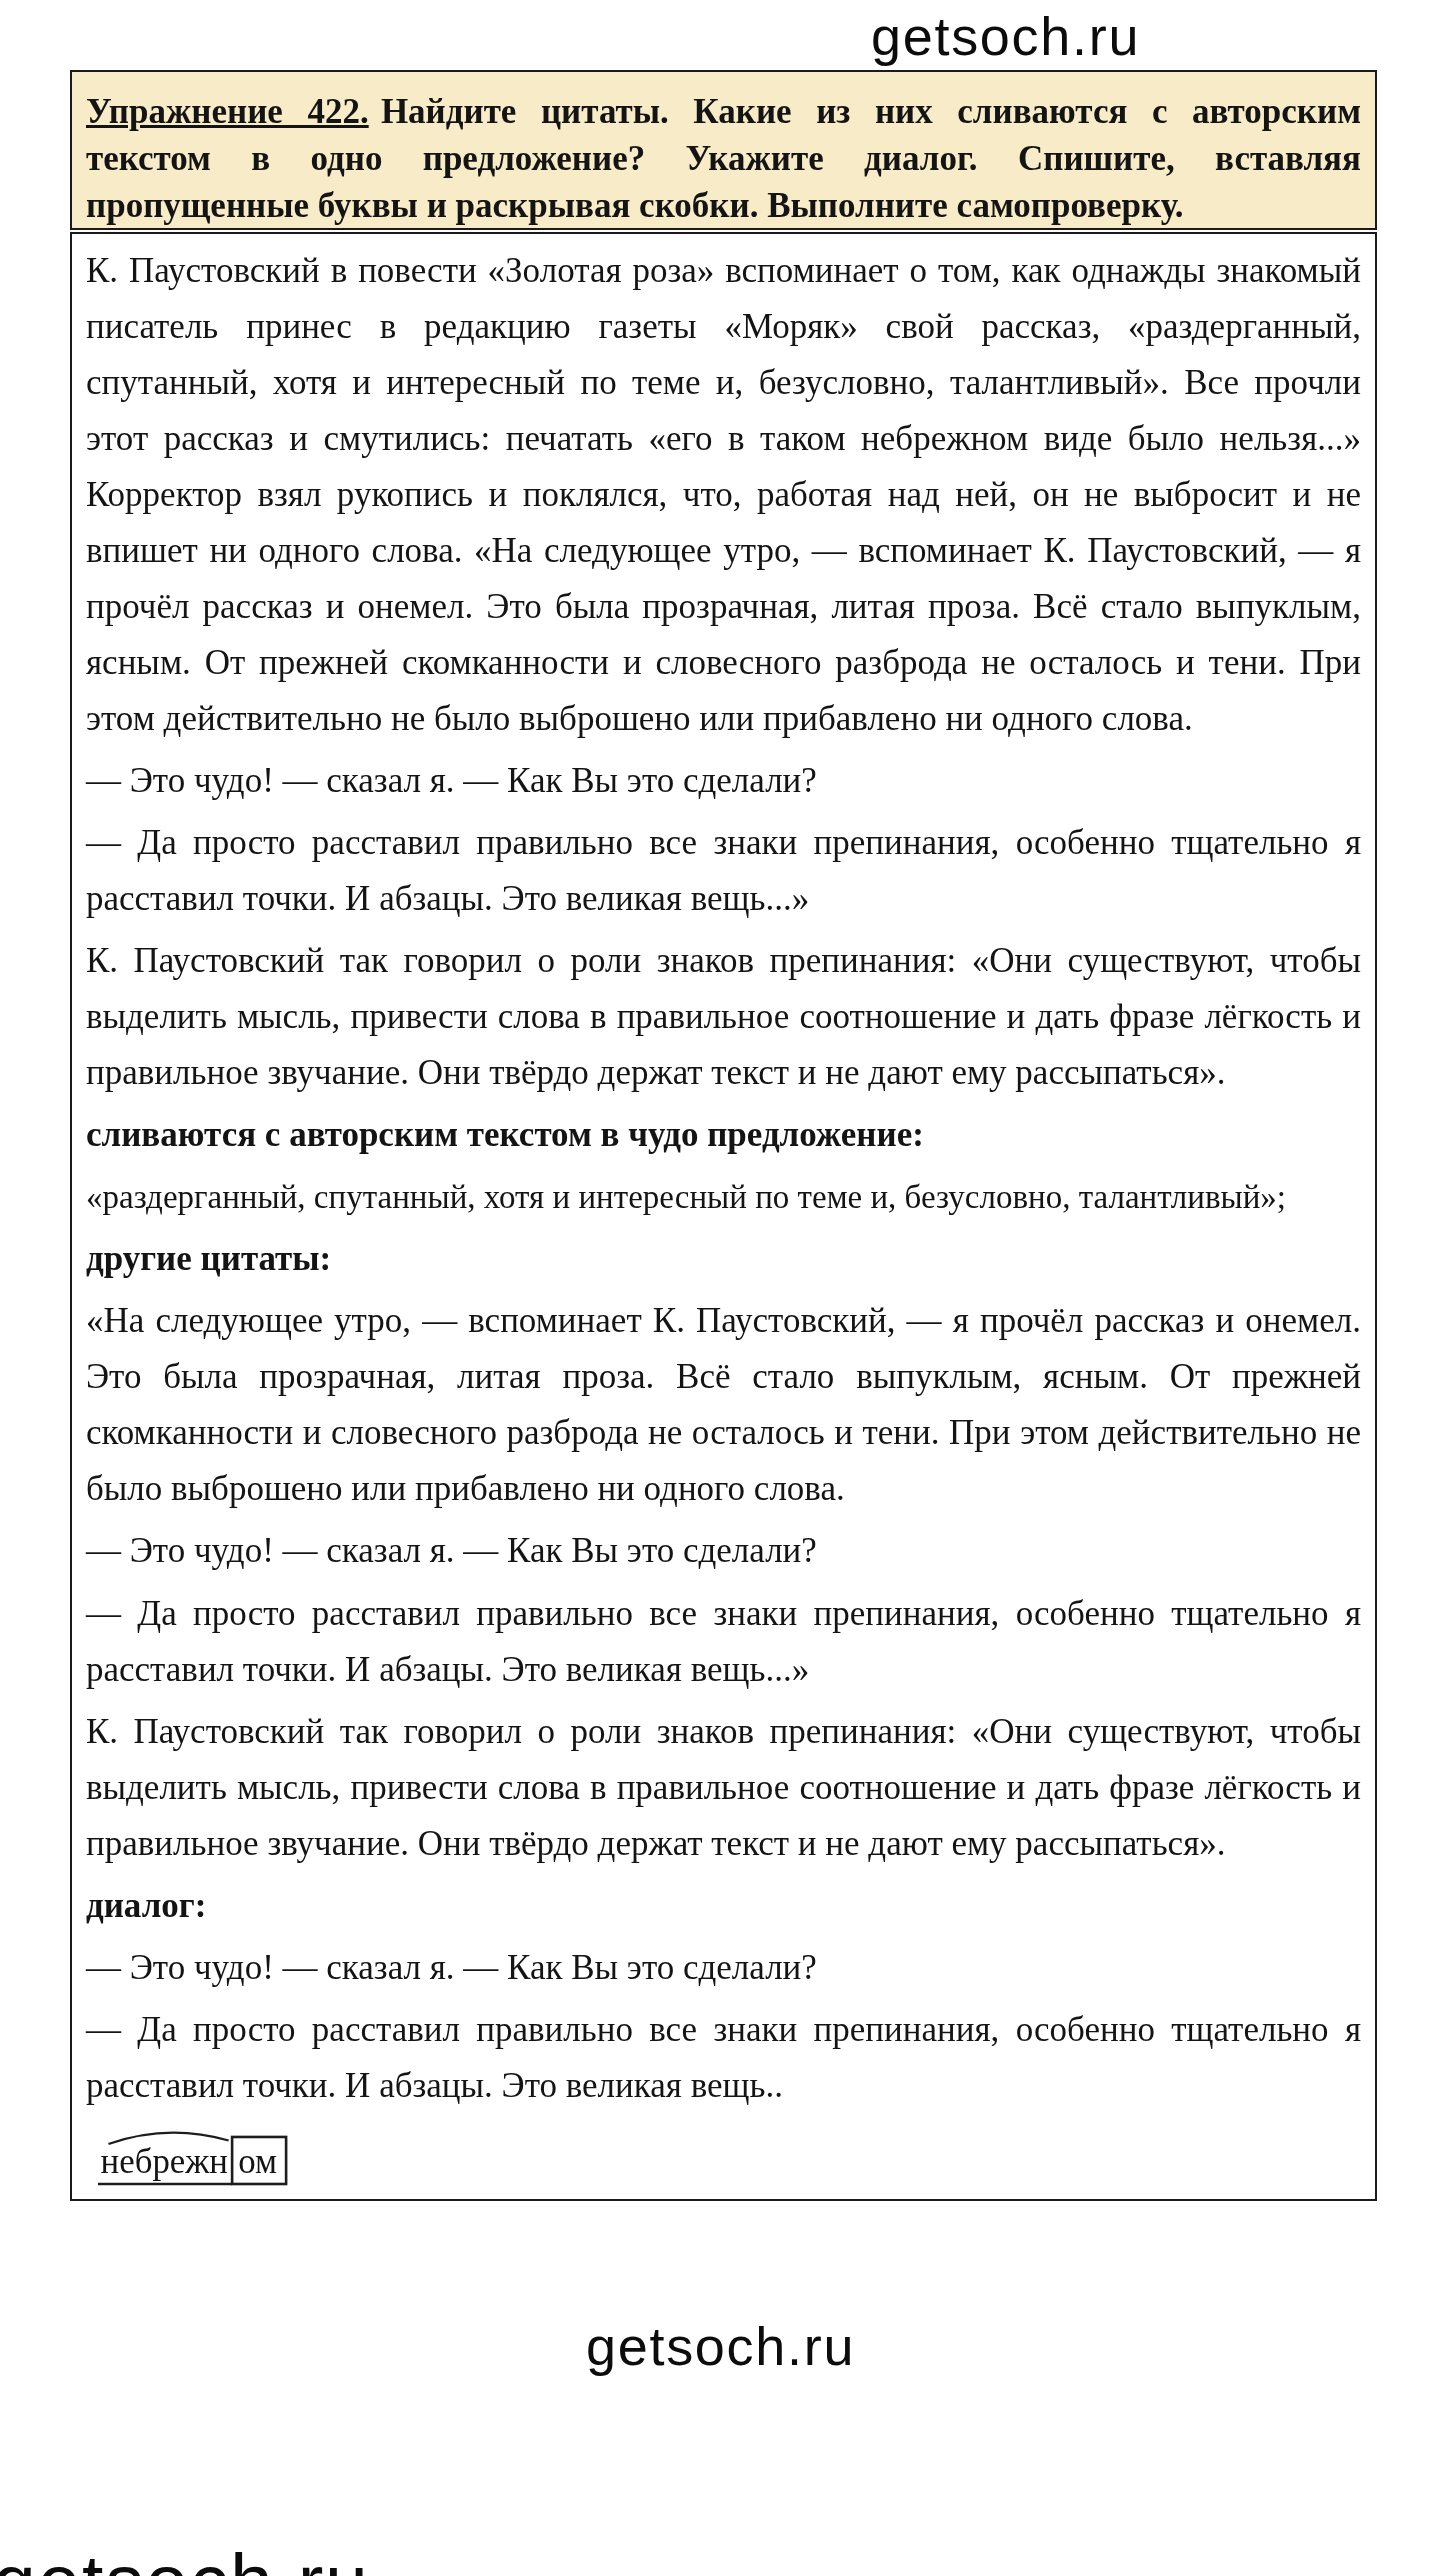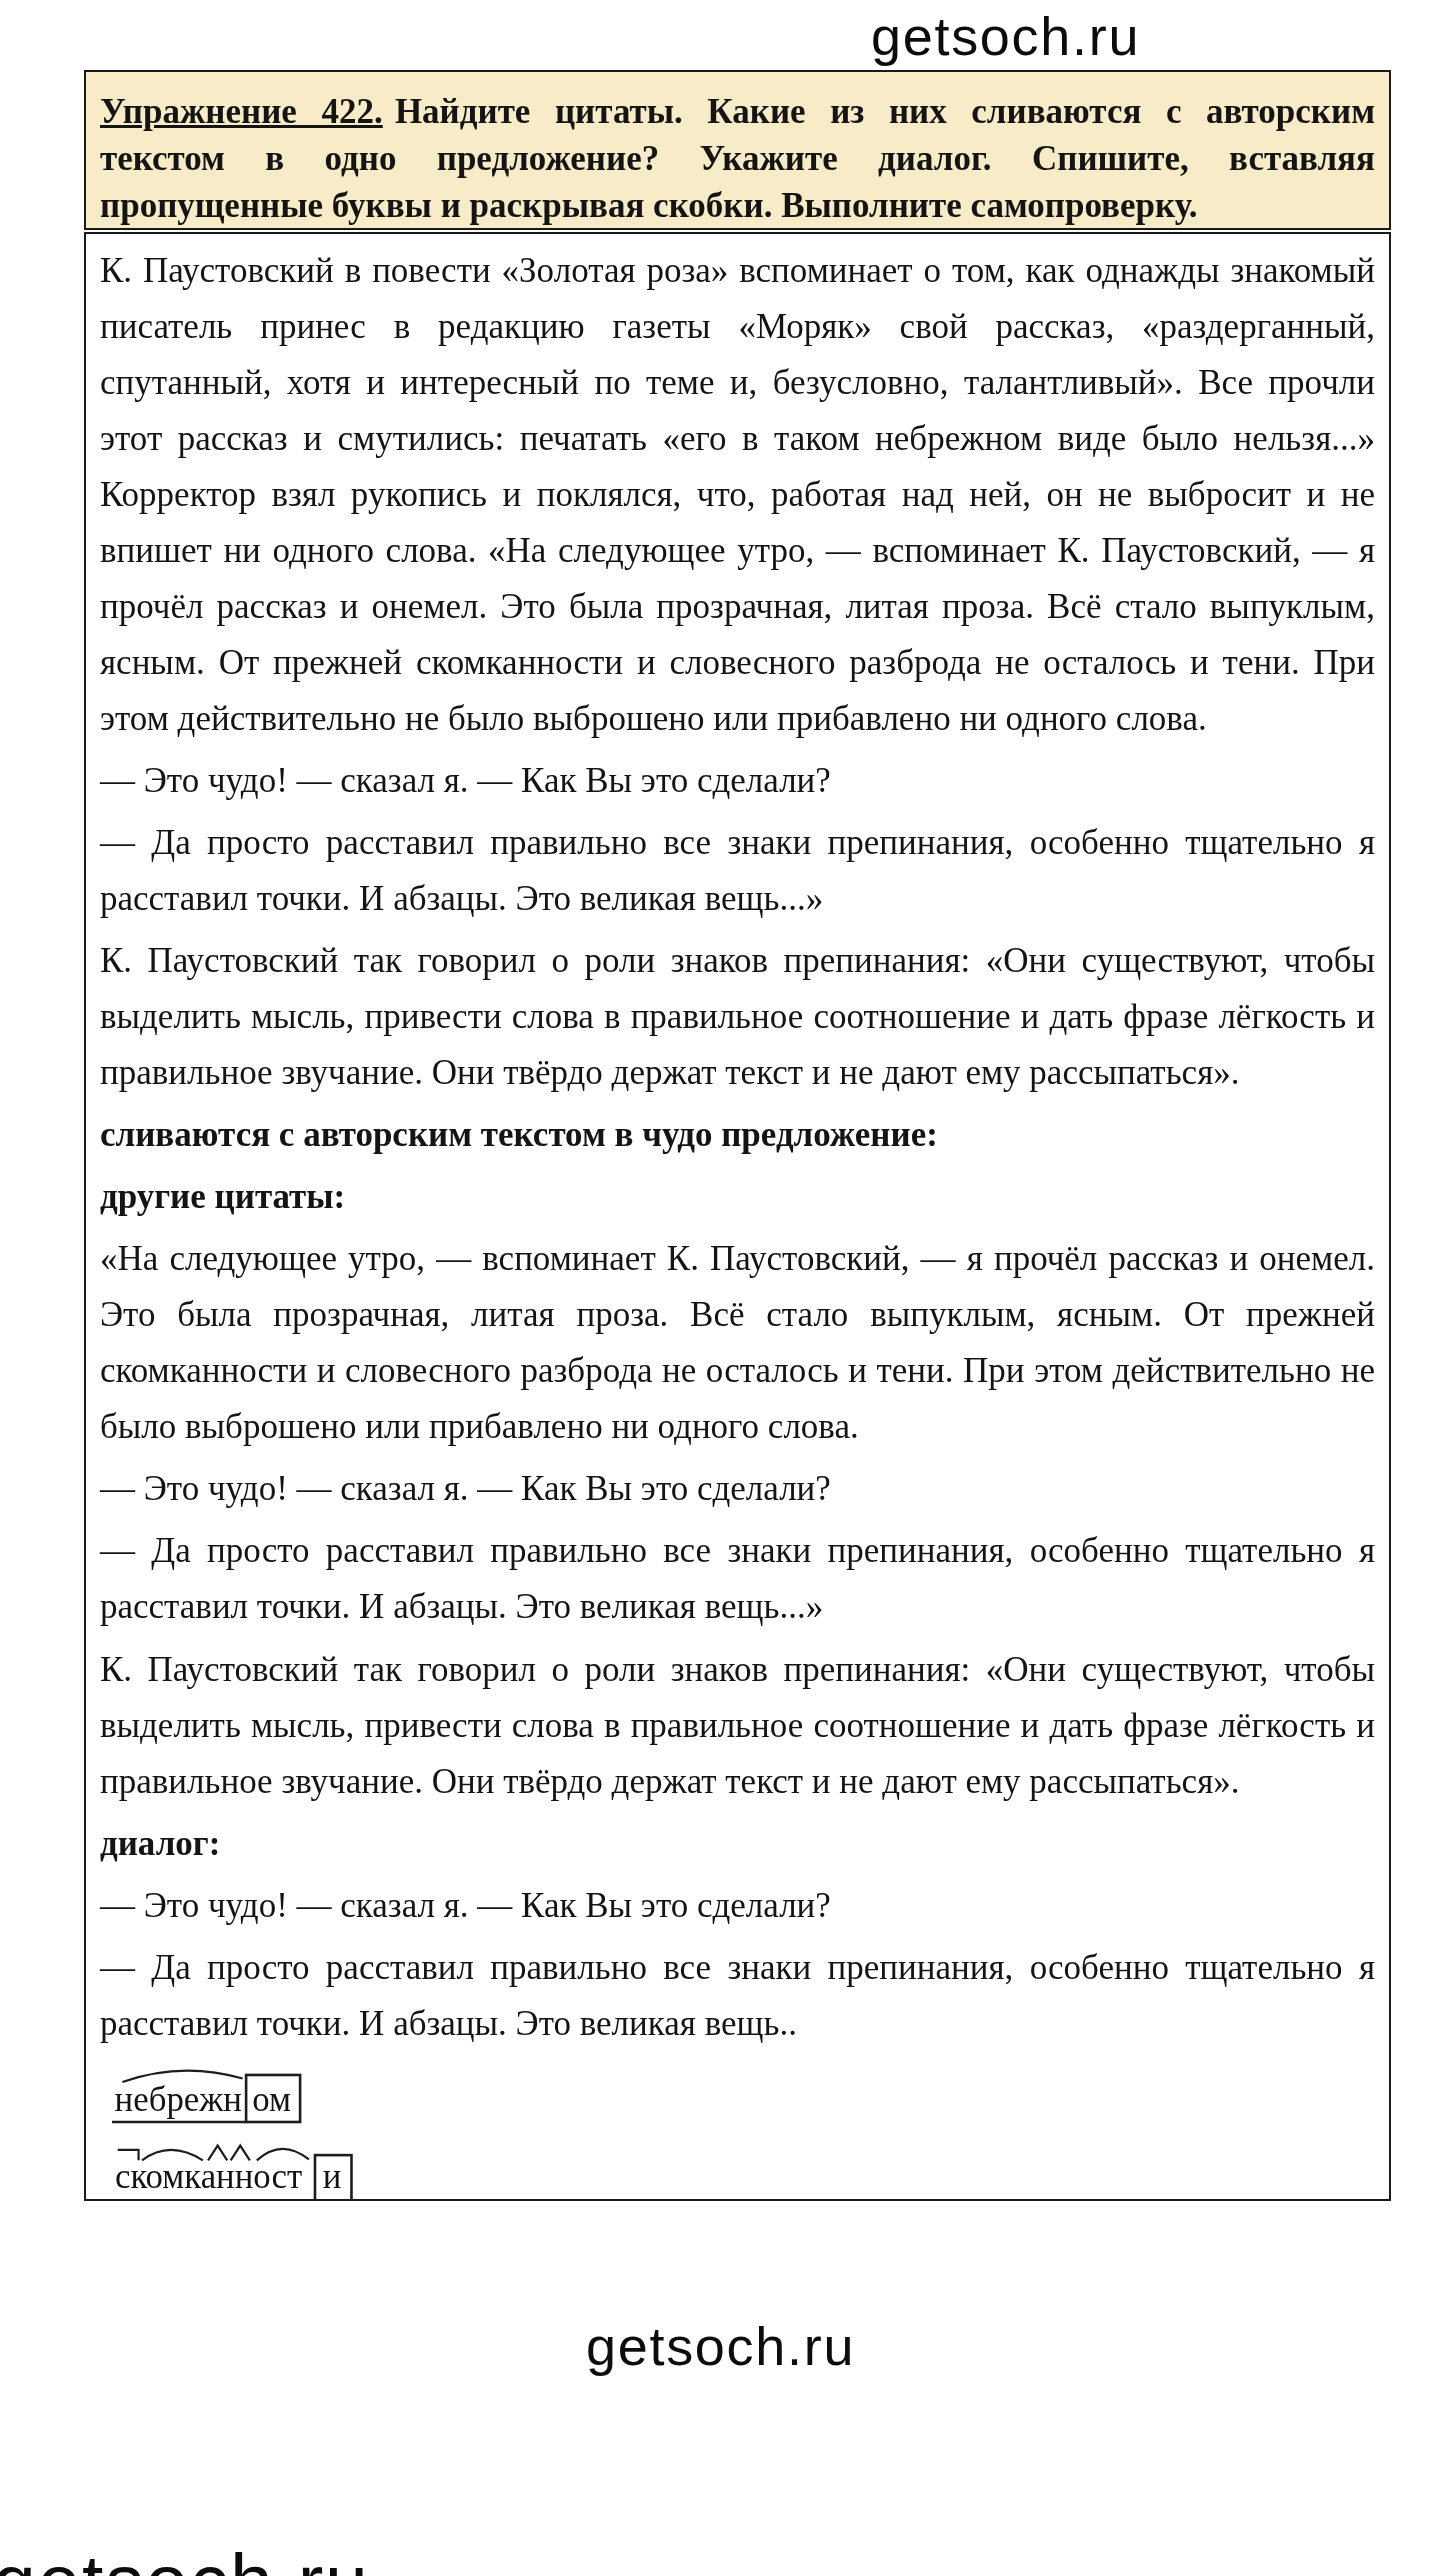--- a/index.html
+++ b/index.html
@@ -7,21 +7,21 @@
     width:1443px; height:2576px; position:relative; overflow:hidden;
     background:#ffffff; color:#141414;
     font-family:"Liberation Serif","DejaVu Serif",serif;
   }
   .wm {
     position:absolute; z-index:0; color:#000000; opacity:.95;
     font-family:"Liberation Sans","DejaVu Sans",sans-serif;
     letter-spacing:1.7px; white-space:nowrap;
   }
   .box {
-    position:absolute; left:84px; width:1307px; box-sizing:border-box;
+    position:absolute; left:70px; width:1307px; box-sizing:border-box;
     border:2.6px solid #1a1a1a; z-index:1;
   }
   .header-box {
     top:70px; height:160px; background:#f8ecc8;
     padding:15.7px 14px 0 14px;
     font-size:35px; line-height:47px; font-weight:bold; text-align:justify;
   }
   .header-box .u { text-decoration:underline; margin-right:12.2px; }
   .content-box {
     top:232px; height:1969px; background:#ffffff;
@@ -58,20 +58,21 @@
     <span class="u">Упражнение 422.</span><span>Найдите цитаты. Какие из них сливаются с авторским текстом в одно предложение? Укажите диалог. Спишите, вставляя пропущенные буквы и раскрывая скобки. Выполните самопроверку.</span>
   </p>
 </div>
 
 <div class="box content-box">
   <p>К. Паустовский в повести «Золотая роза» вспоминает о том, как однажды знакомый писатель принес в редакцию газеты «Моряк» свой рассказ, «раздерганный, спутанный, хотя и интересный по теме и, безусловно, талантливый». Все прочли этот рассказ и смутились: печатать «его в таком небрежном виде было нельзя...» Корректор взял рукопись и поклялся, что, работая над ней, он не выбросит и не впишет ни одного слова. «На следующее утро, — вспоминает К. Паустовский, — я прочёл рассказ и онемел. Это была прозрачная, литая проза. Всё стало выпуклым, ясным. От прежней скомканности и словесного разброда не осталось и тени. При этом действительно не было выброшено или прибавлено ни одного слова.</p>
   <p>— Это чудо! — сказал я. — Как Вы это сделали?</p>
   <p>— Да просто расставил правильно все знаки препинания, особенно тщательно я расставил точки. И абзацы. Это великая вещь...»</p>
   <p>К. Паустовский так говорил о роли знаков препинания: «Они существуют, чтобы выделить мысль, привести слова в правильное соотношение и дать фразе лёгкость и правильное звучание. Они твёрдо держат текст и не дают ему рассыпаться».</p>
   <p class="bold">сливаются с авторским текстом в чудо предложение:</p>
+  <p class="tight">«раздерганный, спутанный, хотя и интересный по теме и, безусловно, талантливый»;</p>
   <p class="bold">другие цитаты:</p>
   <p>«На следующее утро, — вспоминает К. Паустовский, — я прочёл рассказ и онемел. Это была прозрачная, литая проза. Всё стало выпуклым, ясным. От прежней скомканности и словесного разброда не осталось и тени. При этом действительно не было выброшено или прибавлено ни одного слова.</p>
   <p>— Это чудо! — сказал я. — Как Вы это сделали?</p>
   <p>— Да просто расставил правильно все знаки препинания, особенно тщательно я расставил точки. И абзацы. Это великая вещь...»</p>
   <p>К. Паустовский так говорил о роли знаков препинания: «Они существуют, чтобы выделить мысль, привести слова в правильное соотношение и дать фразе лёгкость и правильное звучание. Они твёрдо держат текст и не дают ему рассыпаться».</p>
   <p class="bold">диалог:</p>
   <p>— Это чудо! — сказал я. — Как Вы это сделали?</p>
   <p>— Да просто расставил правильно все знаки препинания, особенно тщательно я расставил точки. И абзацы. Это великая вещь..</p>
 
   <div class="morph-diagrams">

